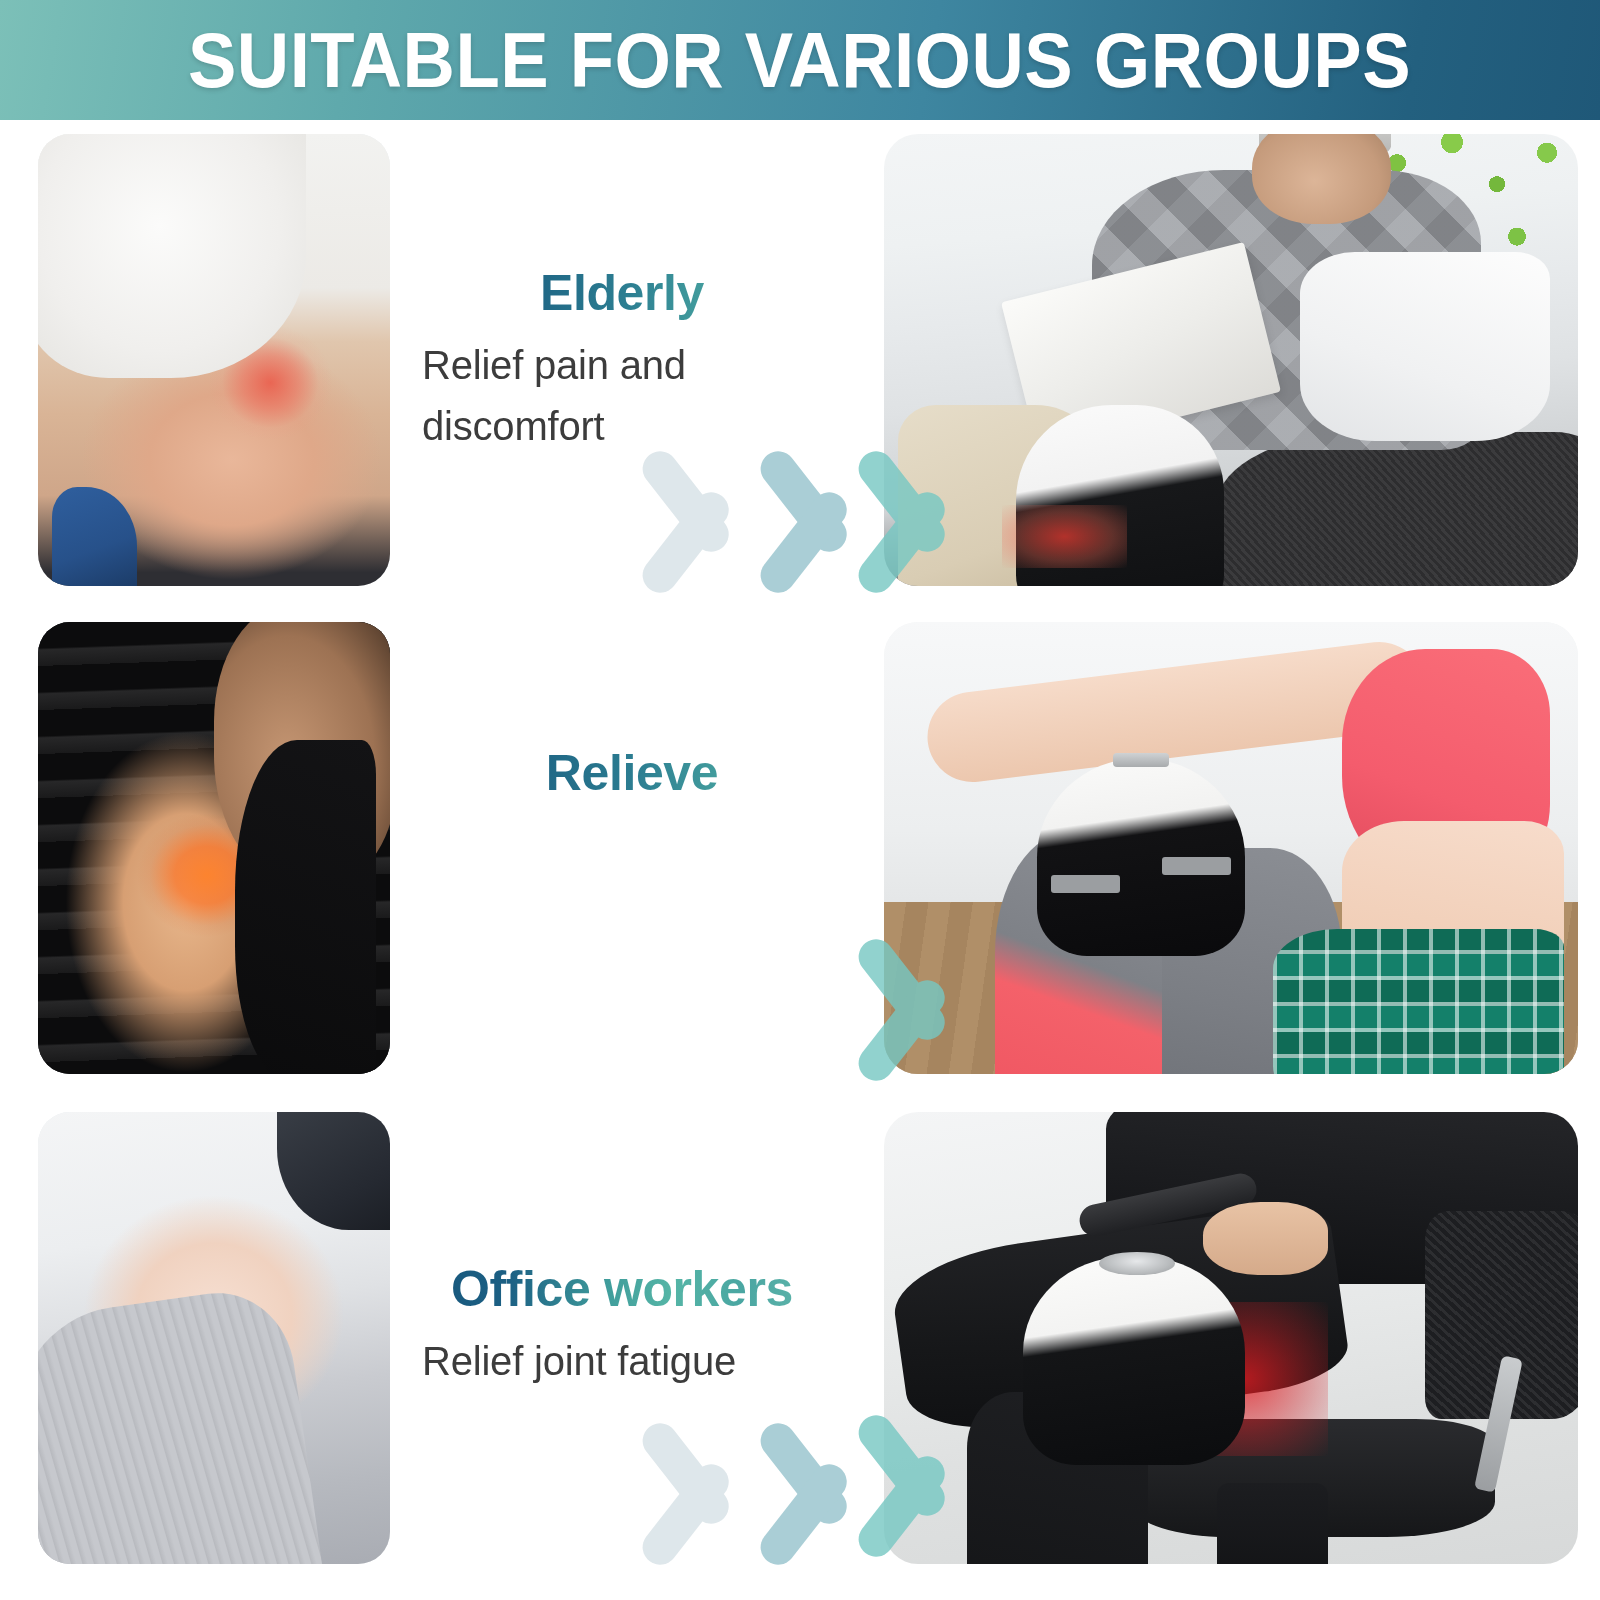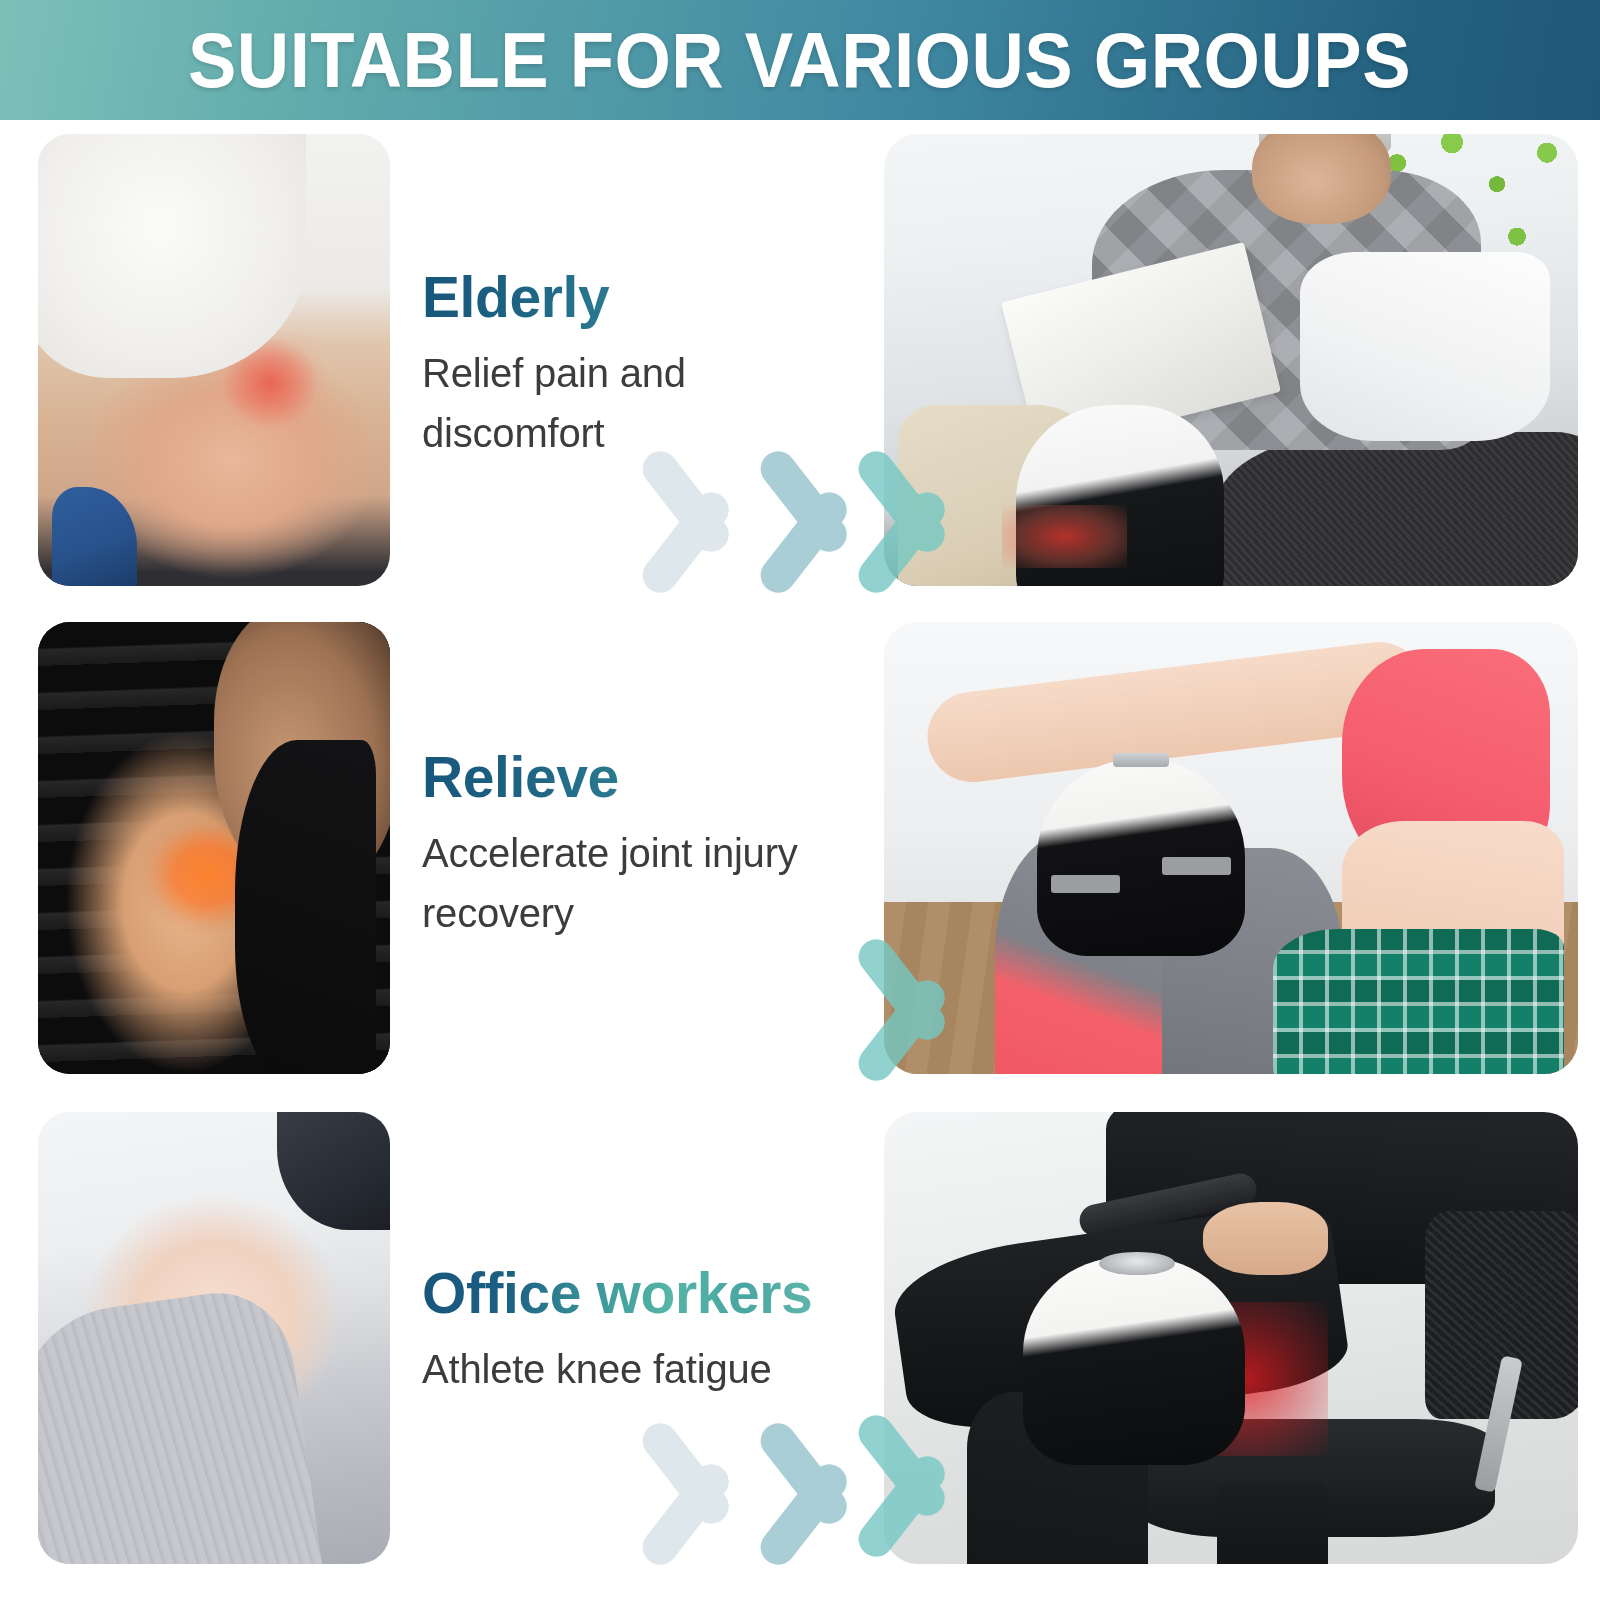--- a/index.html
+++ b/index.html
@@ -85,27 +85,27 @@
   .ph-c::after { content:""; position:absolute; right:-2%; top:-4%; width:34%; height:30%;
       background: linear-gradient(150deg,#3b4048 0%, #252931 70%, #1b1e24 100%); border-radius: 0 0 0 60%; }
 
   
   .textblock { position: absolute; }
   .tb-1 { left: 422px; top: 132px; width: 400px; }
   .tb-2 { left: 422px; top: 124px; width: 420px; }
   .tb-3 { left: 422px; top: 150px; width: 400px; }
 
   .group-title {
-    font-size: 57px; font-weight: 700; line-height: 1.1;
+    font-size: 50px; font-weight: 700; line-height: 1.1;
     letter-spacing: -0.4px;
     margin-bottom: 14px;
     white-space: nowrap;
     background: linear-gradient(95deg, #17567b 0%, #1d6283 24%, #2d7f92 52%, #49a5a0 76%, #62bdad 100%);
     -webkit-background-clip: text; background-clip: text;
-    -webkit-text-fill-color: transparent; color: transparent;
+    -webkit-text-fill-color: transparent; color: transparent; text-align: center;
   }
   .tb-3 .group-title {
     background: linear-gradient(95deg, #17567b 0%, #1c6084 22%, #3f9c9b 46%, #55b5a6 62%, #4aa6a2 80%, #63b8ac 100%);
     -webkit-background-clip: text; background-clip: text;
     -webkit-text-fill-color: transparent;
   }
   .group-desc {
     font-size: 40px; font-weight: 400; color: #3c3c3c;
     line-height: 1.52; letter-spacing: -0.2px;
   }
@@ -294,21 +294,20 @@
   </div>
 
   <div class="row row-2">
 
     <div class="thumb">
       <div class="thumb-inner ph-b"></div>
     </div>
 
     <div class="textblock tb-2">
       <div class="group-title">Relieve</div>
-      <div class="group-desc">Accelerate joint injury recovery</div>
     </div>
 
     <div class="chev-group cg-2">
       <div class="chev c1">
           <span class="up"></span>
           <span class="down"></span>
         </div>
       <div class="chev c2">
           <span class="up"></span>
           <span class="down"></span>
@@ -339,21 +338,21 @@
   </div>
 
   <div class="row row-3">
 
     <div class="thumb">
       <div class="thumb-inner ph-c"></div>
     </div>
 
     <div class="textblock tb-3">
       <div class="group-title">Office workers</div>
-      <div class="group-desc">Athlete knee fatigue</div>
+      <div class="group-desc">Relief joint fatigue</div>
     </div>
 
     <div class="chev-group cg-3">
       
       
     </div>
 
     <div class="bigphoto bp-3">
       <div class="jacket"></div>
       <div class="chairback"></div>

